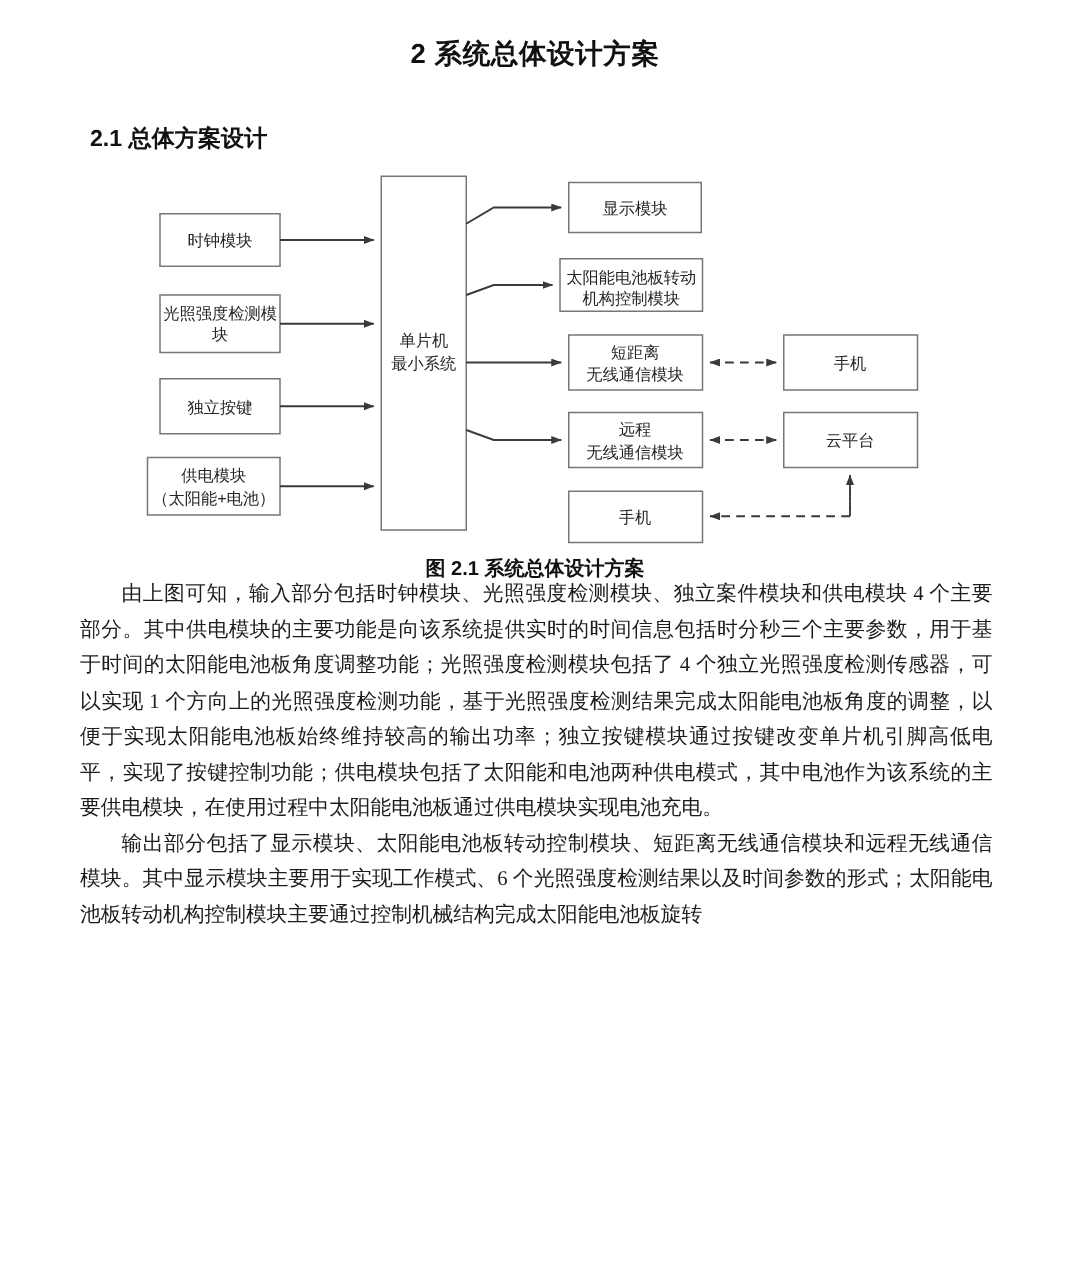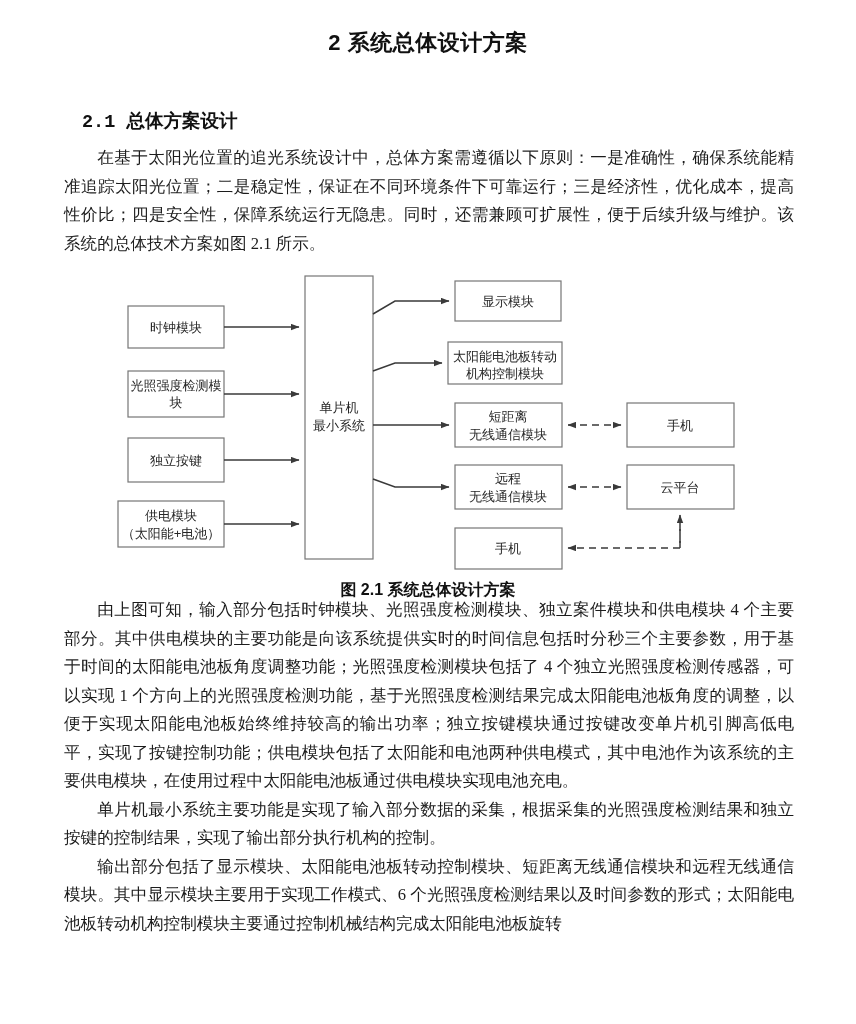--- a/index.html
+++ b/index.html
@@ -29,24 +29,24 @@
     font-weight: bold;
     letter-spacing: 0.5px;
     margin: 0;
     padding-top: 28px;
     font-family: "Liberation Sans", "DejaVu Sans", sans-serif;
     color: #111;
   }
   .section-title {
     font-size: 18.5px;
     font-weight: bold;
-    margin: 10px;
+    margin: 0;
     padding-left: 72px;
     padding-top: 40px;
-    font-family: Liberation Mono, monospace;
+    font-family: Liberation Sans, sans-serif;
     color: #111;
   }
 
   
   .body-text {
     padding-left: 64px;
     padding-right: 62px;
     margin: 0;
   }
   p.para {
@@ -82,23 +82,20 @@
 </style>
 </head>
 <body>
 
 <div class="page">
 
   <h1 class="chapter-title">2 系统总体设计方案</h1>
 
   <h2 class="section-title">2.1 总体方案设计</h2>
 
-  <div class="body-text">
-    <p class="para first">在基于太阳光位置的追光系统设计中，总体方案需遵循以下原则：一是准确性，确保系统能精准追踪太阳光位置；二是稳定性，保证在不同环境条件下可靠运行；三是经济性，优化成本，提高性价比；四是安全性，保障系统运行无隐患。同时，还需兼顾可扩展性，便于后续升级与维护。该系统的总体技术方案如图 2.1 所示。</p>
-  </div>
 
   <div class="figure-wrap">
     <svg class="diagram-svg" width="856" height="310" viewBox="0 0 856 310">
       <defs>
         <marker id="arrowSolid" markerWidth="9" markerHeight="9" refX="8" refY="3.2" orient="auto" markerUnits="userSpaceOnUse">
           <path d="M0,0 L8.5,3.2 L0,6.4 z" fill="#3a3a3a"></path>
         </marker>
         <marker id="arrowSolidStart" markerWidth="9" markerHeight="9" refX="0.5" refY="3.2" orient="auto" markerUnits="userSpaceOnUse">
           <path d="M8.5,0 L0,3.2 L8.5,6.4 z" fill="#3a3a3a"></path>
         </marker>
@@ -177,17 +174,16 @@
         <text x="680" y="164">手机</text>
         <text x="680" y="226">云平台</text>
       </g>
     </svg>
 
     <p class="figure-caption">图 2.1  系统总体设计方案</p>
   </div>
 
   <div class="body-text after-fig">
     <p class="para">由上图可知，输入部分包括时钟模块、光照强度检测模块、独立案件模块和供电模块 4 个主要部分。其中供电模块的主要功能是向该系统提供实时的时间信息包括时分秒三个主要参数，用于基于时间的太阳能电池板角度调整功能；光照强度检测模块包括了 4 个独立光照强度检测传感器，可以实现 1 个方向上的光照强度检测功能，基于光照强度检测结果完成太阳能电池板角度的调整，以便于实现太阳能电池板始终维持较高的输出功率；独立按键模块通过按键改变单片机引脚高低电平，实现了按键控制功能；供电模块包括了太阳能和电池两种供电模式，其中电池作为该系统的主要供电模块，在使用过程中太阳能电池板通过供电模块实现电池充电。</p>
-    <p class="para">单片机最小系统主要功能是实现了输入部分数据的采集，根据采集的光照强度检测结果和独立按键的控制结果，实现了输出部分执行机构的控制。</p>
     <p class="para">输出部分包括了显示模块、太阳能电池板转动控制模块、短距离无线通信模块和远程无线通信模块。其中显示模块主要用于实现工作模式、6 个光照强度检测结果以及时间参数的形式；太阳能电池板转动机构控制模块主要通过控制机械结构完成太阳能电池板旋转</p>
   </div>
 
 </div>
 
 </body></html>

